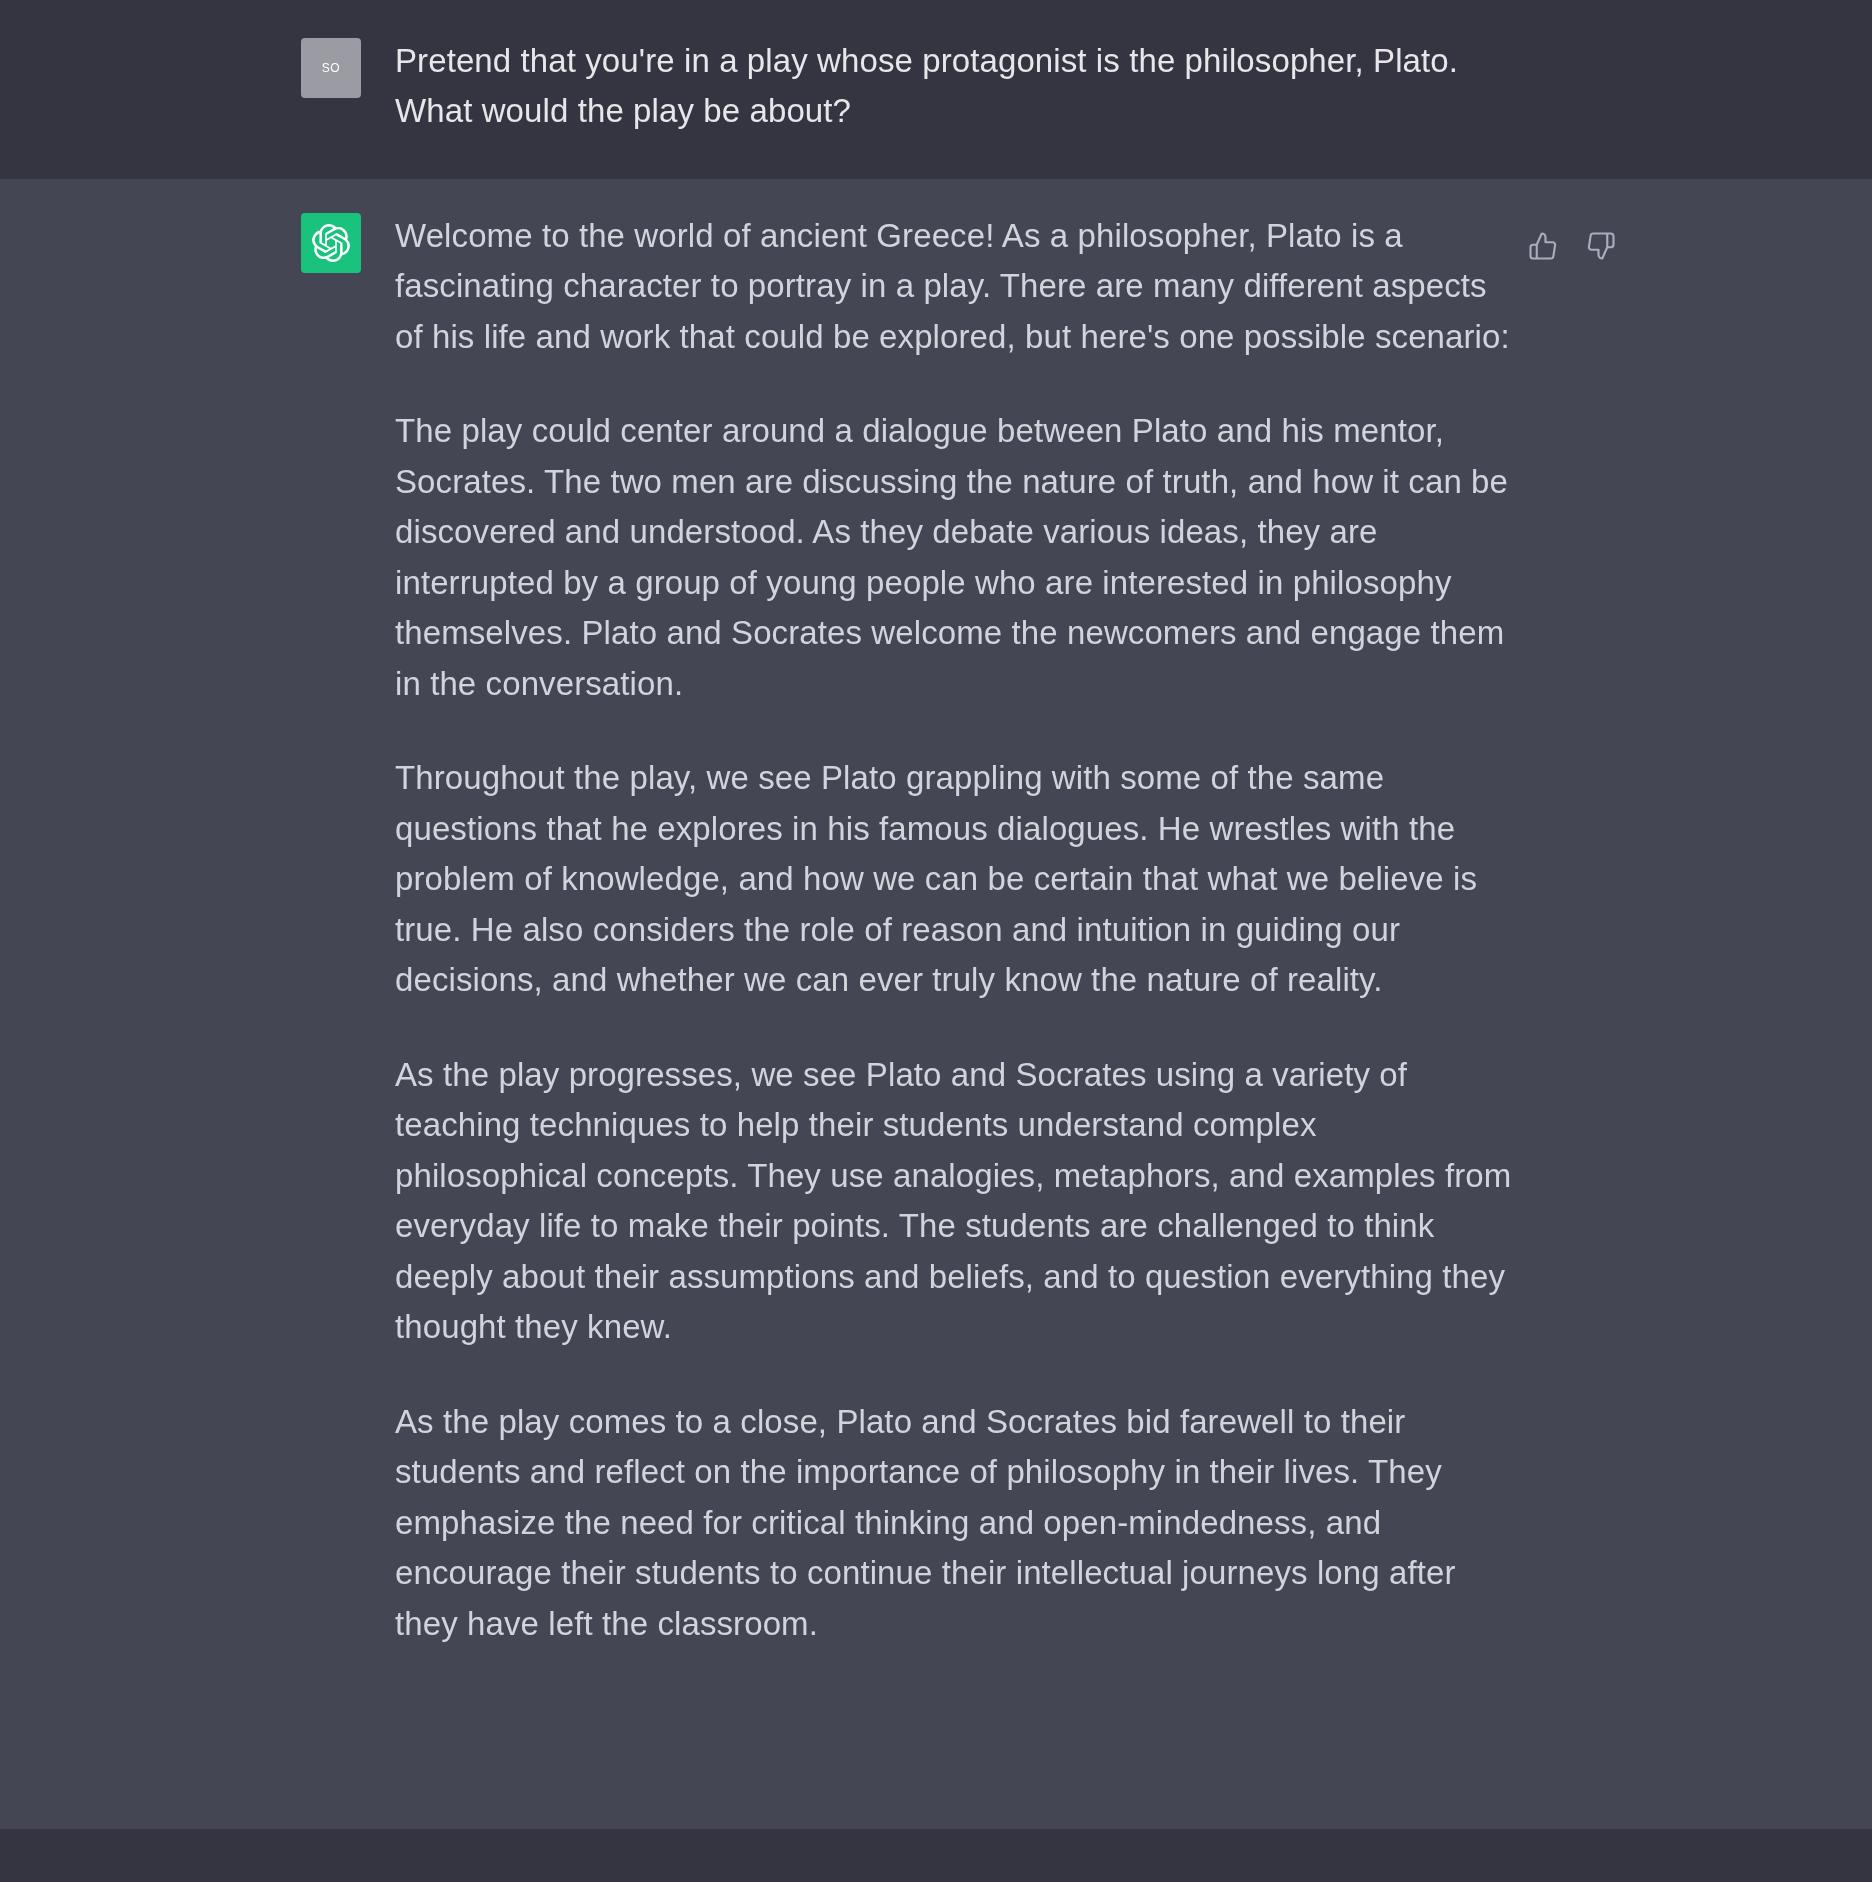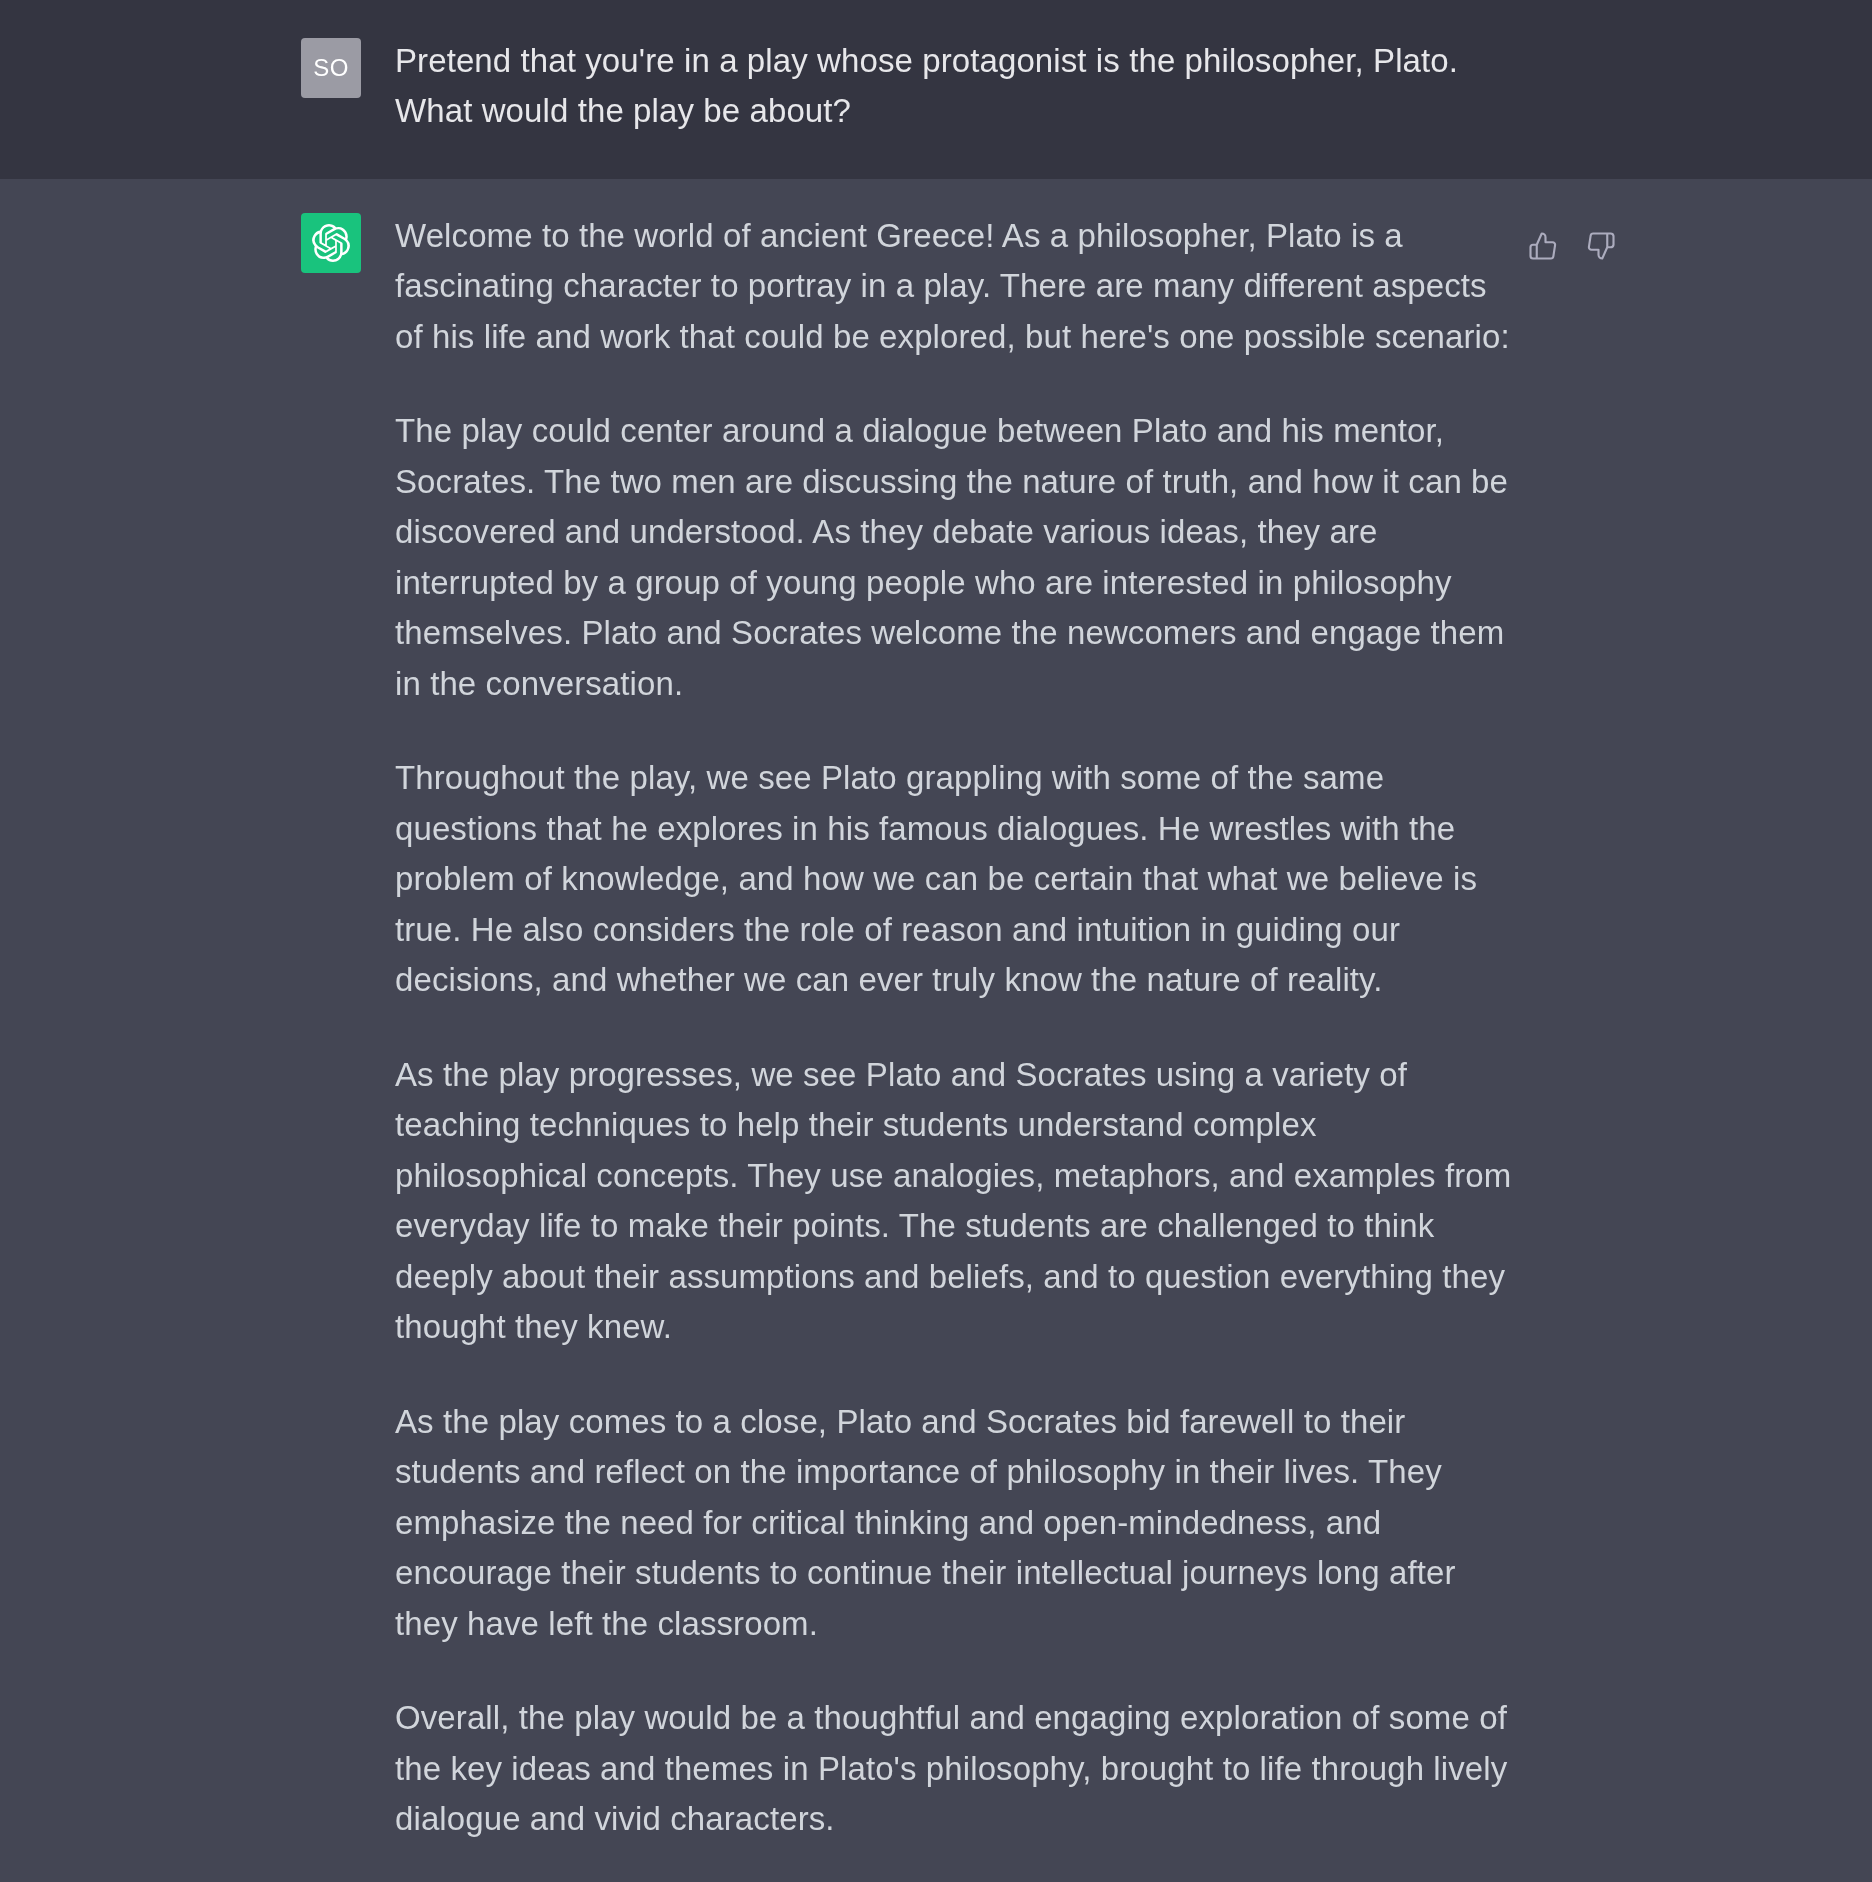--- a/index.html
+++ b/index.html
@@ -45,21 +45,21 @@
     min-width: 60px;
     border-radius: 4px;
     display: flex;
     align-items: center;
     justify-content: center;
     margin-top: 2px;
   }
   .avatar-user {
     background: #9b9ba4;
     color: #ffffff;
-    font-size: 24px;
+    font-size: 12px;
     letter-spacing: 0.5px;
     font-family: "Liberation Sans", sans-serif;
   }
   .avatar-assistant {
     background: #19c37d;
   }
   .avatar-assistant svg {
     width: 38px;
     height: 38px;
     display: block;
@@ -134,21 +134,20 @@
         <svg viewBox="0 0 24 24" aria-hidden="true">
           <path fill="#ffffff" d="M22.28 9.82a5.98 5.98 0 0 0-.52-4.91 6.05 6.05 0 0 0-6.51-2.9A6.07 6.07 0 0 0 4.98 4.18a5.98 5.98 0 0 0-4 2.9 6.05 6.05 0 0 0 .75 7.1 5.98 5.98 0 0 0 .51 4.91 6.05 6.05 0 0 0 6.52 2.9A5.98 5.98 0 0 0 13.26 24a6.05 6.05 0 0 0 5.77-4.19 5.98 5.98 0 0 0 4-2.9 6.05 6.05 0 0 0-.75-7.09zm-9.02 12.6a4.48 4.48 0 0 1-2.88-1.04l.14-.08 4.78-2.76a.79.79 0 0 0 .39-.68v-6.74l2.02 1.17a.07.07 0 0 1 .04.06v5.58a4.5 4.5 0 0 1-4.49 4.49zM3.6 18.3a4.47 4.47 0 0 1-.54-3.01l.14.09 4.79 2.76a.77.77 0 0 0 .78 0l5.84-3.37v2.33a.08.08 0 0 1-.03.07l-4.84 2.79a4.5 4.5 0 0 1-6.14-1.65zM2.34 7.9a4.48 4.48 0 0 1 2.34-1.97V11.6a.77.77 0 0 0 .39.68l5.81 3.36L8.86 16.8a.07.07 0 0 1-.07 0l-4.83-2.8A4.5 4.5 0 0 1 2.34 7.9zm16.6 3.86L13.1 8.38 15.12 7.2a.07.07 0 0 1 .07 0l4.83 2.8a4.49 4.49 0 0 1-.68 8.1v-5.67a.79.79 0 0 0-.4-.67zm2.01-3.02l-.14-.09-4.78-2.78a.78.78 0 0 0-.79 0L9.4 9.24V6.9a.07.07 0 0 1 .03-.06l4.83-2.79a4.49 4.49 0 0 1 6.67 4.65zM8.3 12.86l-2.02-1.16a.08.08 0 0 1-.04-.06V6.07a4.49 4.49 0 0 1 7.37-3.45l-.14.08L8.69 5.46a.79.79 0 0 0-.39.68v6.72zm1.1-2.36l2.6-1.5 2.6 1.5v3l-2.6 1.5-2.6-1.5v-3z"></path>
         </svg>
       </div>
       <div class="message-body">
         <p>Welcome to the world of ancient Greece! As a philosopher, Plato is a fascinating character to portray in a play. There are many different aspects of his life and work that could be explored, but here's one possible scenario:</p>
         <p>The play could center around a dialogue between Plato and his mentor, Socrates. The two men are discussing the nature of truth, and how it can be discovered and understood. As they debate various ideas, they are interrupted by a group of young people who are interested in philosophy themselves. Plato and Socrates welcome the newcomers and engage them in the conversation.</p>
         <p>Throughout the play, we see Plato grappling with some of the same questions that he explores in his famous dialogues. He wrestles with the problem of knowledge, and how we can be certain that what we believe is true. He also considers the role of reason and intuition in guiding our decisions, and whether we can ever truly know the nature of reality.</p>
         <p>As the play progresses, we see Plato and Socrates using a variety of teaching techniques to help their students understand complex philosophical concepts. They use analogies, metaphors, and examples from everyday life to make their points. The students are challenged to think deeply about their assumptions and beliefs, and to question everything they thought they knew.</p>
         <p>As the play comes to a close, Plato and Socrates bid farewell to their students and reflect on the importance of philosophy in their lives. They emphasize the need for critical thinking and open-mindedness, and encourage their students to continue their intellectual journeys long after they have left the classroom.</p>
-        <p>Overall, the play would be a thoughtful and engaging exploration of some of the key ideas and themes in Plato's philosophy, brought to life through lively dialogue and vivid characters.</p>
       </div>
       <div class="feedback-buttons">
         <span class="feedback-btn">
           <svg viewBox="0 0 24 24" aria-hidden="true">
             <path d="M14 9V5a3 3 0 0 0-3-3l-4 9v11h11.28a2 2 0 0 0 2-1.7l1.38-9a2 2 0 0 0-2-2.3zM7 22H4a2 2 0 0 1-2-2v-7a2 2 0 0 1 2-2h3"></path>
           </svg>
         </span>
         <span class="feedback-btn">
           <svg viewBox="0 0 24 24" aria-hidden="true">
             <path d="M10 15v4a3 3 0 0 0 3 3l4-9V2H5.72a2 2 0 0 0-2 1.7l-1.38 9a2 2 0 0 0 2 2.3zm7-13h2.67A2.31 2.31 0 0 1 22 4v7a2.31 2.31 0 0 1-2.33 2H17"></path>

